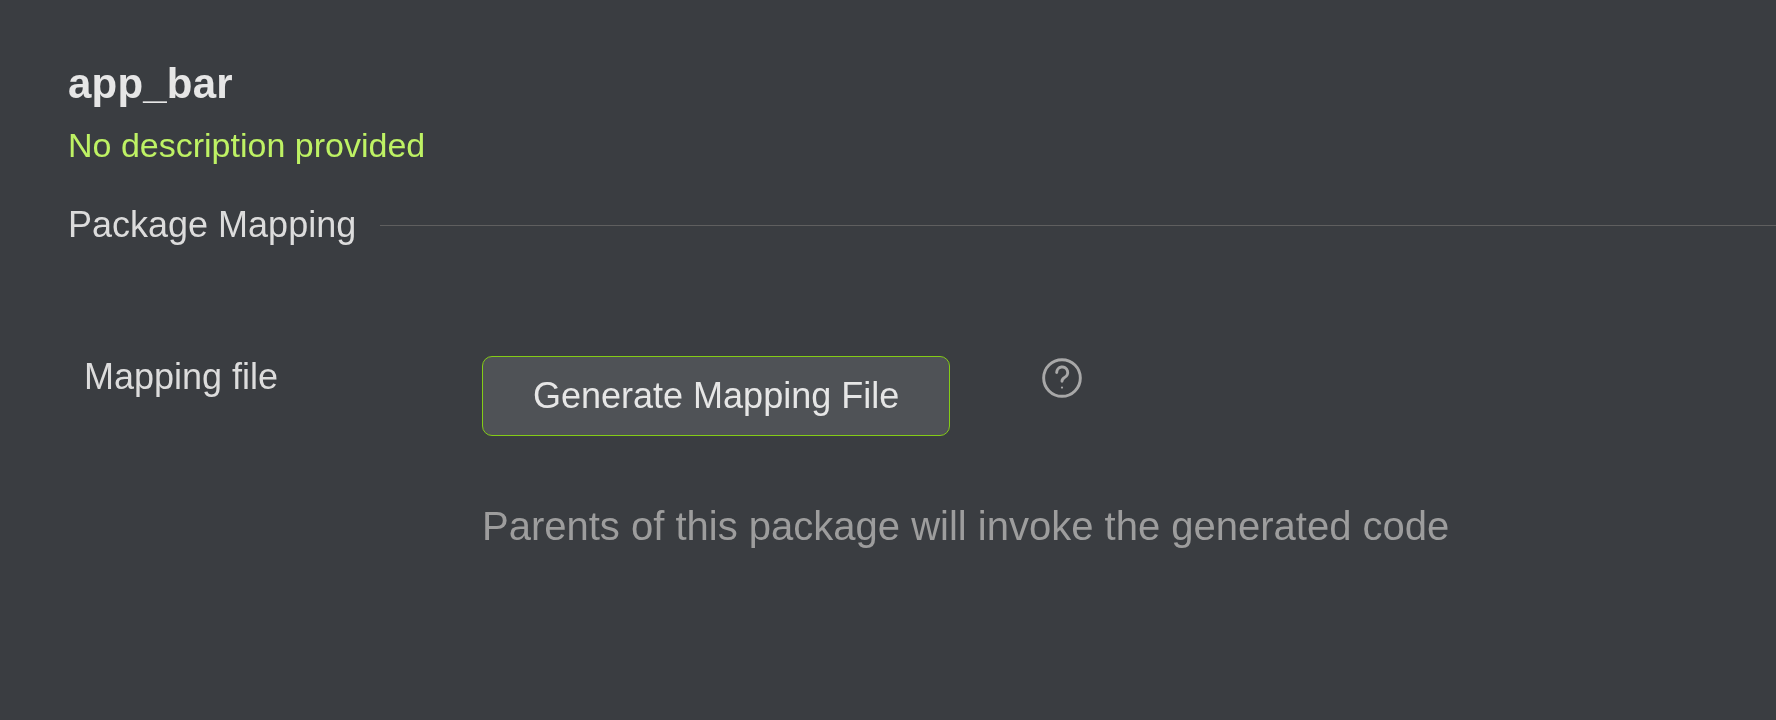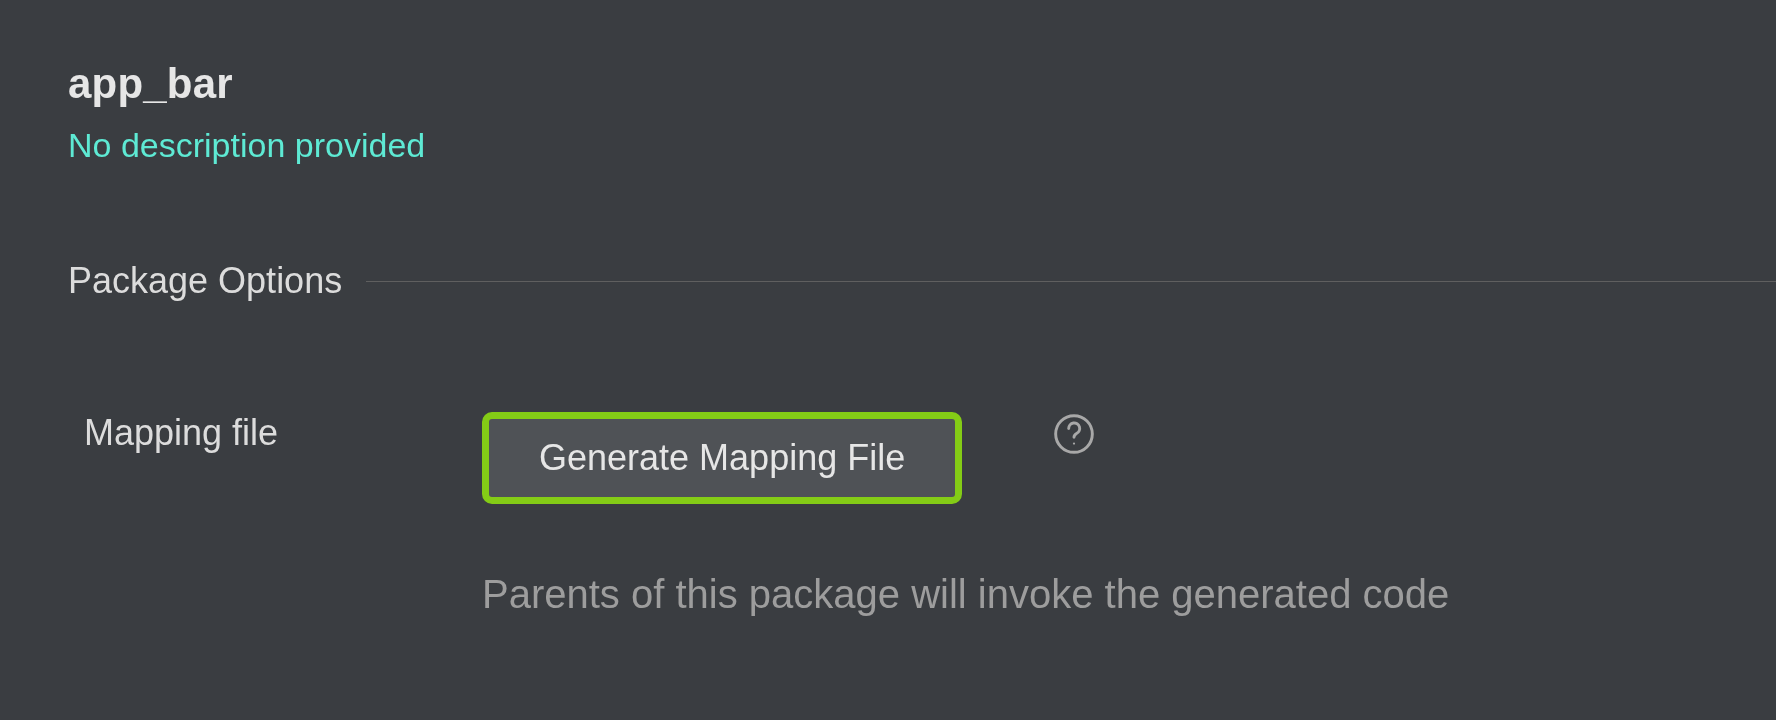--- a/index.html
+++ b/index.html
@@ -19,22 +19,22 @@
     .package-title {
       font-size: 42px;
       font-weight: 700;
       color: #e6e6e6;
       margin-bottom: 18px;
       letter-spacing: 0.2px;
     }
     .package-description {
       font-size: 34px;
       font-weight: 400;
-      color: #5eead4;
-      margin-bottom: 95px;
+      color: #bef264;
+      margin-bottom: 39px;
     }
     .section-header {
       display: flex;
       align-items: center;
       margin-bottom: 110px;
       gap: 24px;
     }
     .section-title {
       font-size: 36px;
       font-weight: 400;
@@ -53,21 +53,21 @@
       padding-left: 16px;
     }
     .option-label {
       font-size: 36px;
       font-weight: 400;
       color: #dcdcdc;
       width: 398px;
     }
     .generate-button {
       background-color: #4f5256;
-      border: 7px solid #84cc16;
+      border: 1px solid #84cc16;
       border-radius: 10px;
       color: #e6e6e6;
       font-size: 36px;
       font-weight: 400;
       padding: 18px 50px;
       cursor: pointer;
       font-family: inherit;
     }
     .help-icon-wrap {
       margin-left: 90px;
@@ -86,21 +86,21 @@
       margin-top: 68px;
     }
   </style>
 </head>
 <body>
 
 <div class="package-title">app_bar</div>
 <div class="package-description">No description provided</div>
 
 <div class="section-header">
-  <div class="section-title">Package Options</div>
+  <div class="section-title">Package Mapping</div>
   <div class="section-divider"></div>
 </div>
 
 <div class="option-row">
   <div class="option-label">Mapping file</div>
   <button class="generate-button">Generate Mapping File</button>
   <span class="help-icon-wrap">
     <svg viewBox="0 0 24 24" fill="none" stroke="#a8a8a8" stroke-width="1.6">
       <circle cx="12" cy="12" r="10"></circle>
       <path d="M9.1 9a3 3 0 1 1 4.3 2.7c-.9.5-1.4 1-1.4 2.1" stroke-linecap="round" stroke-linejoin="round"></path>

